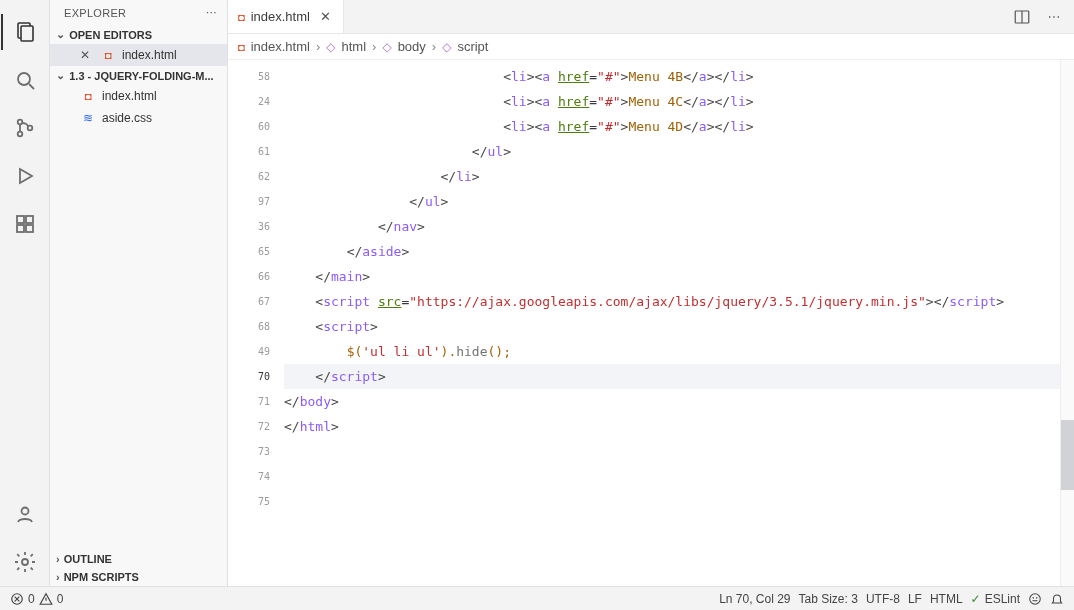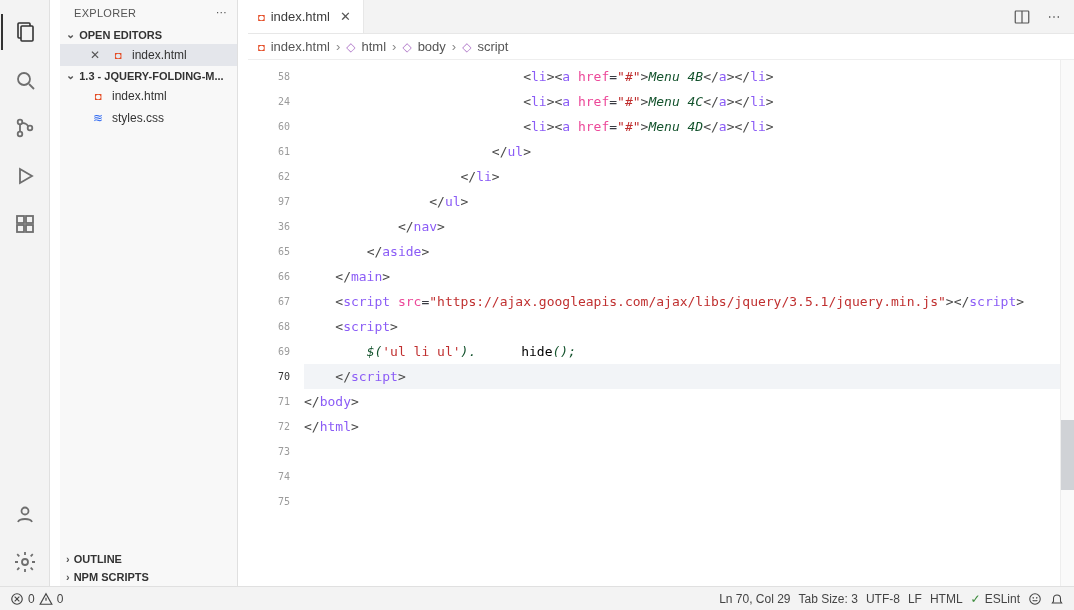--- a/index.html
+++ b/index.html
@@ -7,21 +7,21 @@
     font-family: -apple-system, BlinkMacSystemFont, "Segoe UI", sans-serif;
     font-size: 13px;
     color: #3b3b3b;
     background: #ffffff;
     width: 1074px;
     height: 610px;
     overflow: hidden;
     display: flex;
     flex-direction: column;
   }
-  .main-area { flex: 1; display: flex; overflow: hidden; gap: 10px; }
+  .main-area { flex: 1; display: flex; overflow: hidden; }
   
   .activity-bar {
     width: 50px;
     background: #f3f3f3;
     border-right: 1px solid #e0e0e0;
     display: flex;
     flex-direction: column;
     align-items: center;
     padding-top: 8px;
   }
@@ -130,24 +130,24 @@
     line-height: 25px;
     padding-top: 4px;
     white-space: pre;
     color: #383a42;
     position: relative;
   }
   .line-hl { position:absolute; left:0; right:0; height:25px; background:#f2f4f7; }
   .code .row { position:relative; padding-left: 0; }
   .tag-br { color:#4a4a4a; }
   .tag    { color:#8b5cf6; }
-  .attr   { color:#ec4899; }
+  .attr   { color:#4d7c0f;text-decoration:underline; }
   .str    { color:#c03030; }
-  .fn     { color:#000000;margin-left:45px; }
-  .text   { color:#14532d;font-style:italic; }
+  .fn     { color:#737373; }
+  .text   { color:#a16207; }
   .minimap {
     position:absolute; right:0; top:0; bottom:0; width:14px;
     background: linear-gradient(#fafafa, #fafafa);
     border-left:1px solid #eee;
   }
   .minimap .thumb {
     position:absolute; right:0; left:0; height:70px; top:360px;
     background:#d0d2d6;
   }
 
@@ -240,21 +240,21 @@
     <div class="section-h">
       <span class="chev">⌄</span>
       <span>1.3 - JQUERY-FOLDING-M...</span>
     </div>
     <div class="tree-item">
       <span class="icon html-icon">◘</span>
       <span>index.html</span>
     </div>
     <div class="tree-item">
       <span class="icon css-icon">≋</span>
-      <span>styles.css</span>
+      <span>aside.css</span>
     </div>
 
     <div class="spacer"></div>
 
     <div class="section-h collapsed">
       <span class="chev">›</span>
       <span>OUTLINE</span>
     </div>
     <div class="section-h collapsed">
       <span class="chev">›</span>
@@ -308,21 +308,21 @@
           <div>24</div>
           <div>60</div>
           <div>61</div>
           <div>62</div>
           <div>97</div>
           <div>36</div>
           <div>65</div>
           <div>66</div>
           <div>67</div>
           <div>68</div>
-          <div>69</div>
+          <div>49</div>
           <div style="color: rgb(51, 51, 51);">70</div>
           <div>71</div>
           <div>72</div>
           <div>73</div>
           <div>74</div>
           <div>75</div>
         </div>
       <div class="code" id="code"><div class="line-hl" style="top: 304px;"></div><div class="row">                            <span class="tag-br">&lt;</span><span class="tag">li</span><span class="tag-br">&gt;&lt;</span><span class="tag">a</span> <span class="attr">href</span>=<span class="str">"#"</span><span class="tag-br">&gt;</span><span class="text">Menu 4B</span><span class="tag-br">&lt;/</span><span class="tag">a</span><span class="tag-br">&gt;&lt;/</span><span class="tag">li</span><span class="tag-br">&gt;</span></div><div class="row">                            <span class="tag-br">&lt;</span><span class="tag">li</span><span class="tag-br">&gt;&lt;</span><span class="tag">a</span> <span class="attr">href</span>=<span class="str">"#"</span><span class="tag-br">&gt;</span><span class="text">Menu 4C</span><span class="tag-br">&lt;/</span><span class="tag">a</span><span class="tag-br">&gt;&lt;/</span><span class="tag">li</span><span class="tag-br">&gt;</span></div><div class="row">                            <span class="tag-br">&lt;</span><span class="tag">li</span><span class="tag-br">&gt;&lt;</span><span class="tag">a</span> <span class="attr">href</span>=<span class="str">"#"</span><span class="tag-br">&gt;</span><span class="text">Menu 4D</span><span class="tag-br">&lt;/</span><span class="tag">a</span><span class="tag-br">&gt;&lt;/</span><span class="tag">li</span><span class="tag-br">&gt;</span></div><div class="row">                        <span class="tag-br">&lt;/</span><span class="tag">ul</span><span class="tag-br">&gt;</span></div><div class="row">                    <span class="tag-br">&lt;/</span><span class="tag">li</span><span class="tag-br">&gt;</span></div><div class="row">                <span class="tag-br">&lt;/</span><span class="tag">ul</span><span class="tag-br">&gt;</span></div><div class="row">            <span class="tag-br">&lt;/</span><span class="tag">nav</span><span class="tag-br">&gt;</span></div><div class="row">        <span class="tag-br">&lt;/</span><span class="tag">aside</span><span class="tag-br">&gt;</span></div><div class="row"></div><div class="row">    <span class="tag-br">&lt;/</span><span class="tag">main</span><span class="tag-br">&gt;</span></div><div class="row">    <span class="tag-br">&lt;</span><span class="tag">script</span> <span class="attr">src</span>=<span class="str">"https://ajax.googleapis.com/ajax/libs/jquery/3.5.1/jquery.min.js"</span><span class="tag-br">&gt;&lt;/</span><span class="tag">script</span><span class="tag-br">&gt;</span></div><div class="row">    <span class="tag-br">&lt;</span><span class="tag">script</span><span class="tag-br">&gt;</span></div><div class="row">        <span class="text">$(</span><span class="str">'ul li ul'</span><span class="text">).</span><span class="fn">hide</span><span class="text">()</span><span class="text">;</span></div><div class="row">    <span class="tag-br">&lt;/</span><span class="tag">script</span><span class="tag-br">&gt;</span></div><div class="row"></div><div class="row"><span class="tag-br">&lt;/</span><span class="tag">body</span><span class="tag-br">&gt;</span></div><div class="row"></div><div class="row"><span class="tag-br">&lt;/</span><span class="tag">html</span><span class="tag-br">&gt;</span></div></div>
       <div class="minimap">
         <div class="thumb"></div>

